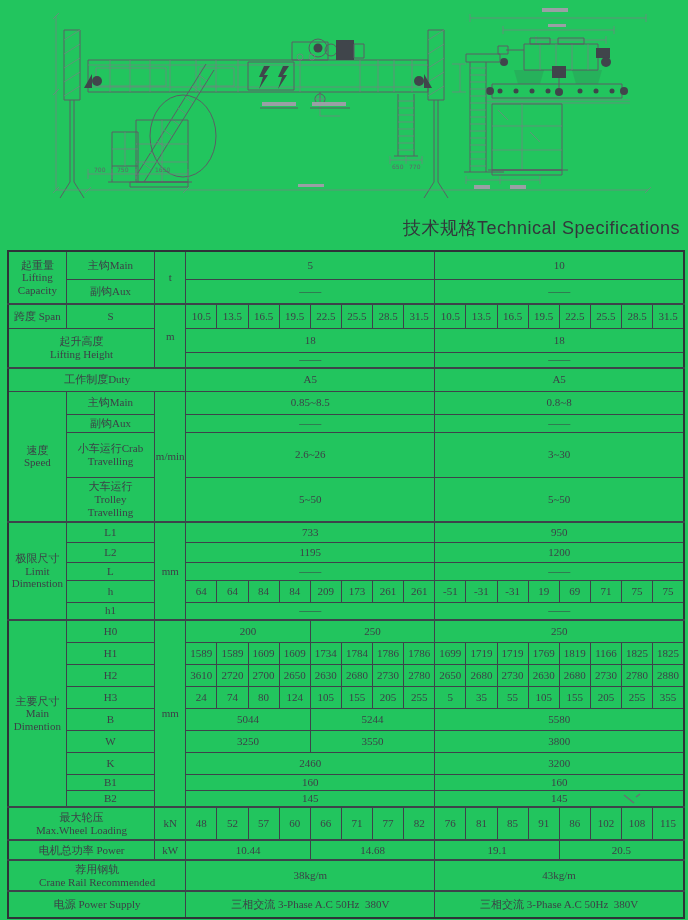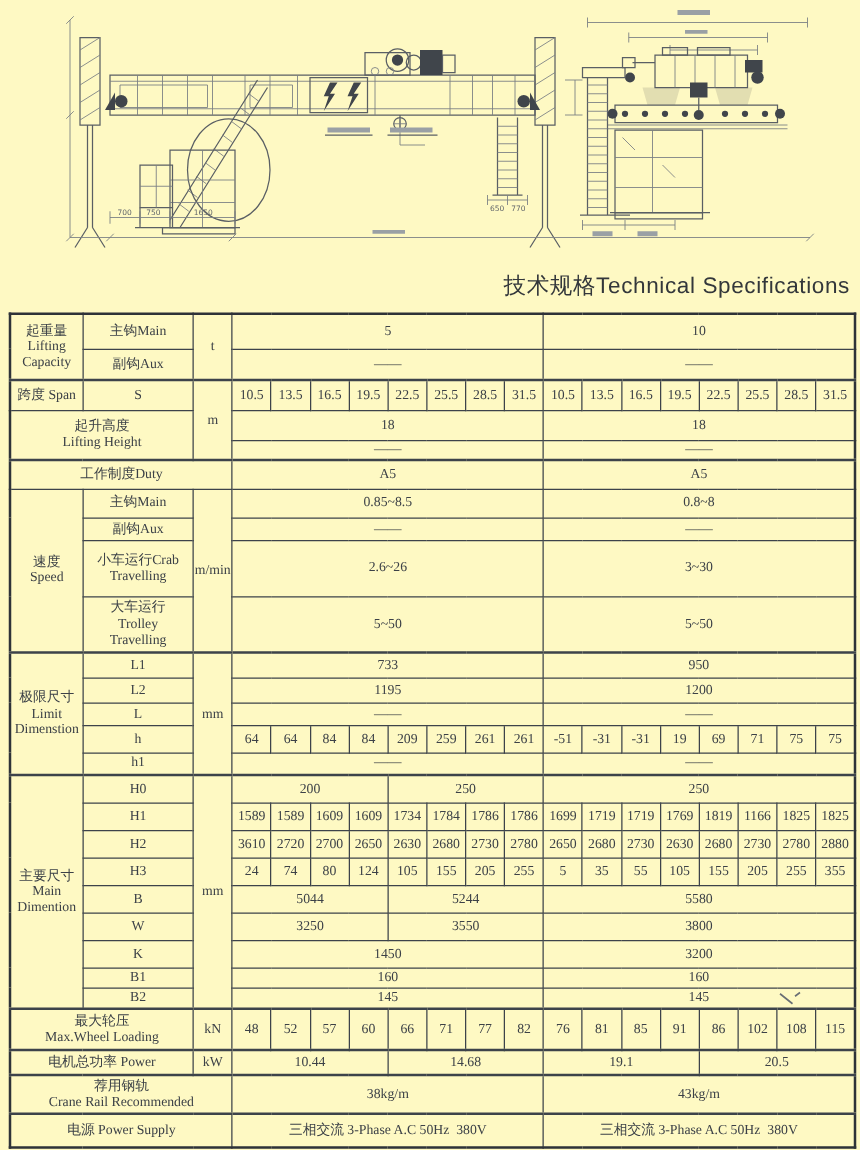--- a/index.html
+++ b/index.html
@@ -1,17 +1,17 @@
 <!DOCTYPE html>
 <html><head>
 <meta charset="utf-8">
 <style>
   html,body{margin:0;padding:0;}
   body{background:#e8e6df;}
-  .page{position:relative;width:688px;height:920px;background:#fef9c3;overflow:hidden;
+  .page{position:relative;width:688px;height:920px;background:#22c55e;overflow:hidden;
         font-family:"Liberation Serif","DejaVu Serif",serif;color:#3c4147;}
   
   .draw{position:absolute;left:0;top:4px;}
   .draw *{vector-effect:non-scaling-stroke;}
   .ln{stroke:#5a5f64;stroke-width:1;fill:none;}
   .lnt{stroke:#7a7f84;stroke-width:0.7;fill:none;}
   .dk{fill:#40454b;stroke:none;}
   .fx{fill:#9aa0a5;stroke:none;}
   .dimtx{font:6px "DejaVu Sans",sans-serif;fill:#60656a;}
   
@@ -299,21 +299,21 @@
     <td colspan="8">——</td>
     <td colspan="8">——</td>
   </tr>
   <tr style="height:22px">
     <td>h</td>
     <td>64</td>
     <td>64</td>
     <td>84</td>
     <td>84</td>
     <td>209</td>
-    <td>259</td>
+    <td>173</td>
     <td>261</td>
     <td>261</td>
     <td>-51</td>
     <td>-31</td>
     <td>-31</td>
     <td>19</td>
     <td>69</td>
     <td>71</td>
     <td>75</td>
     <td>75</td>
@@ -398,21 +398,21 @@
     <td colspan="8">5580</td>
   </tr>
   <tr style="height:22px">
     <td>W</td>
     <td colspan="4">3250</td>
     <td colspan="4">3550</td>
     <td colspan="8">3800</td>
   </tr>
   <tr style="height:22px">
     <td>K</td>
-    <td colspan="8">1450</td>
+    <td colspan="8">2460</td>
     <td colspan="8">3200</td>
   </tr>
   <tr style="height:16px">
     <td>B1</td>
     <td colspan="8">160</td>
     <td colspan="8">160</td>
   </tr>
   <tr style="height:17px">
     <td>B2</td>
     <td colspan="8">145</td>

